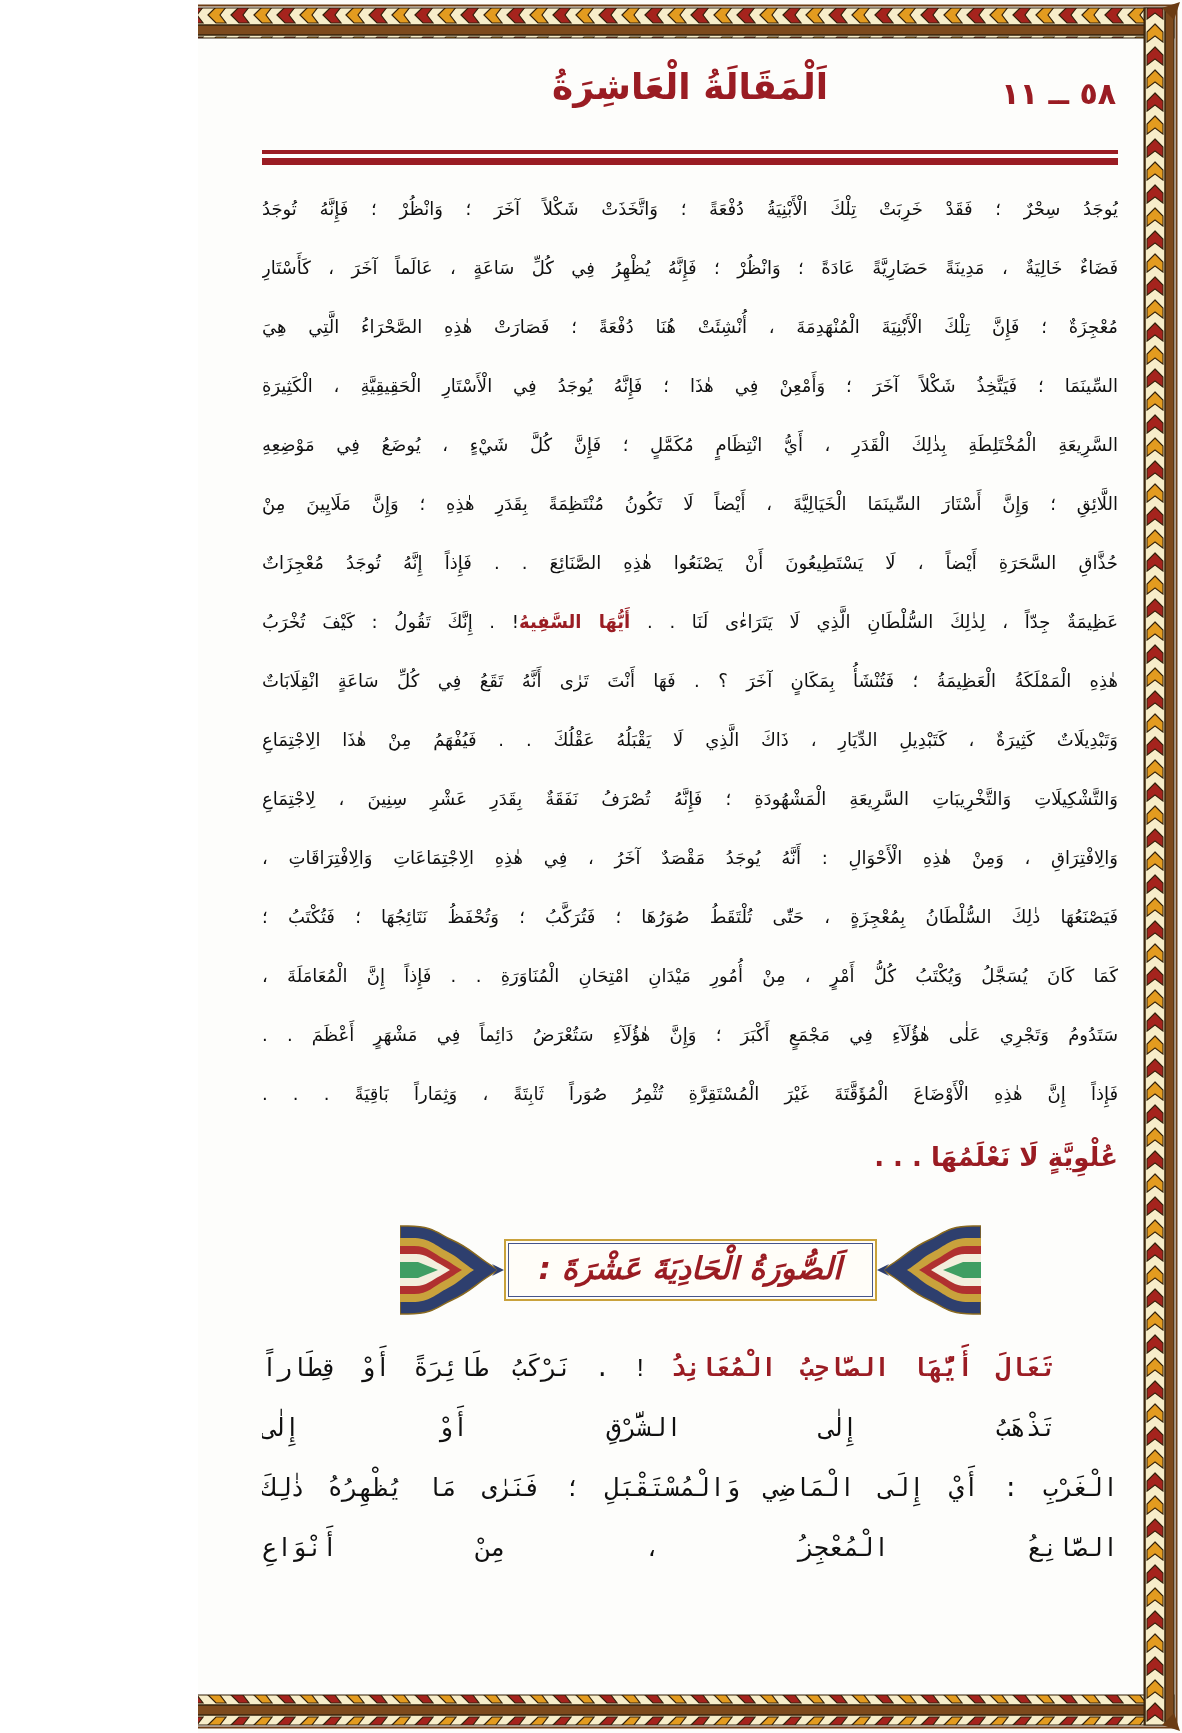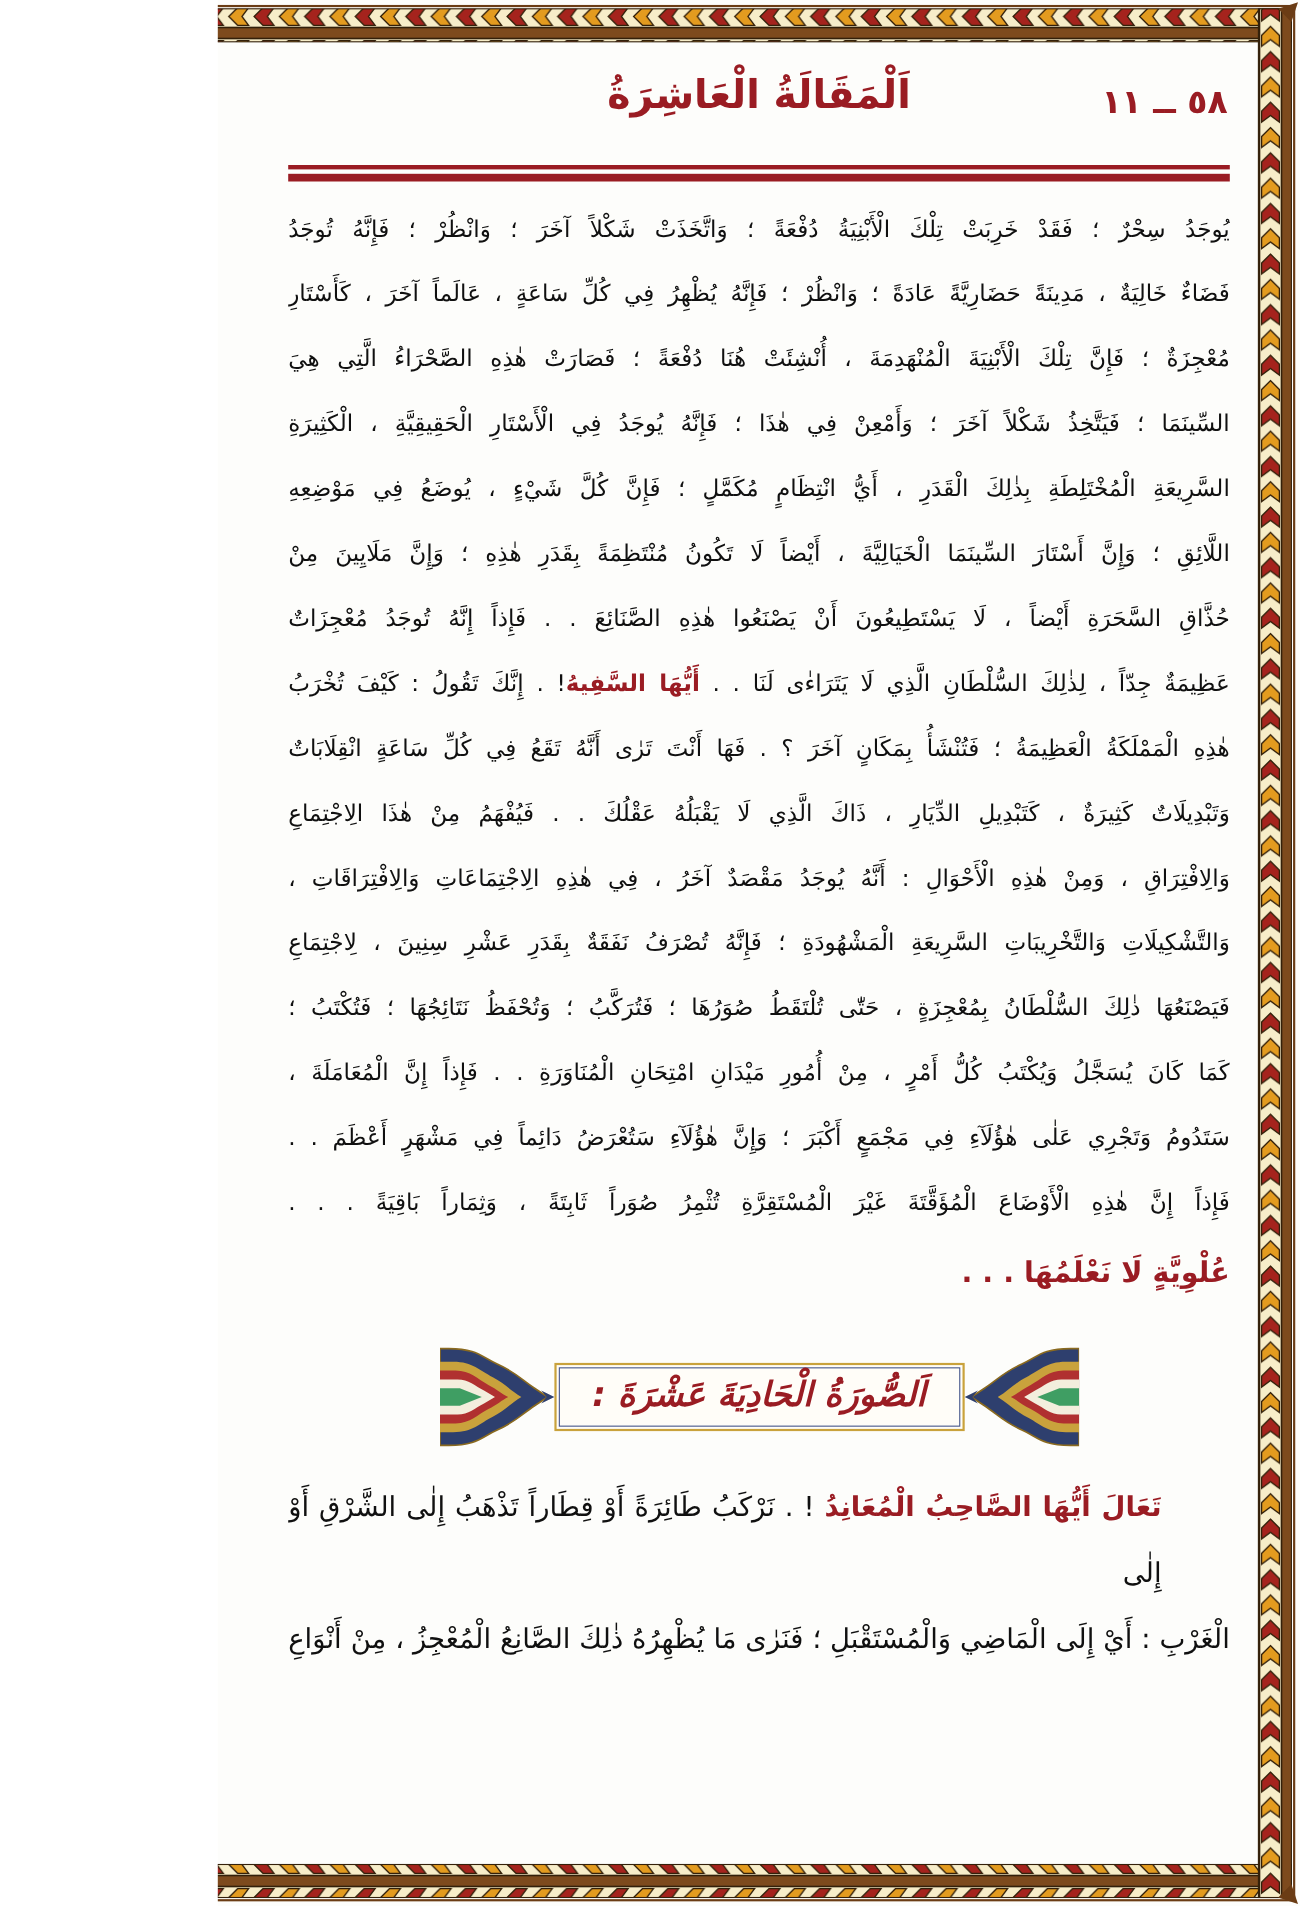--- a/index.html
+++ b/index.html
@@ -21,30 +21,30 @@
     font-size:36px;font-weight:bold;color:var(--maroon);
     letter-spacing:0;
   }
   .hdr .marker{
     position:absolute;top:32px;right:2px;
     font-size:30px;font-weight:bold;color:var(--maroon);
   }
   .rule{margin-top:4px;}
   .rule .a{height:4px;background:var(--maroon);}
   .rule .b{height:7px;background:var(--maroon);margin-top:4px;}
-  .bodytext{margin-top:14px;font-size:21px;line-height:59px;color:#101010;}
+  .bodytext{margin-top:14px;font-size:18px;line-height:59px;color:#101010;}
   .tline{
     text-align:justify;text-align-last:justify;
     direction:rtl;white-space:normal;overflow:hidden;
   }
   .tline.end{text-align:left;text-align-last:right;}
   .tline.indent{padding-right:62px;}
   .tline .red{color:var(--maroon);font-weight:bold;}
   .redpara{margin-top:4px;font-size:26px;line-height:61px;font-weight:bold;color:var(--maroon);}
-  .footerpara{margin-top:24px;font-size:25px;line-height:60px;color:#101010;}
+  .footerpara{margin-top:24px;font-size:25px;line-height:60px;color:#101010;font-family:Liberation Mono, monospace;}
   .orn{
     margin:36px auto 0;
     display:flex;align-items:center;justify-content:center;
     width:fit-content;
     font-style:italic;
   }
   .orn-box{
     border:2px solid #c9a23c;
     background:#fffdf8;
     padding:2px;
@@ -100,22 +100,22 @@
         <div class="tline"><span>يُوجَدُ سِحْرٌ ؛ فَقَدْ خَرِبَتْ تِلْكَ الْأَبْنِيَةُ دُفْعَةً ؛ وَاتَّخَذَتْ شَكْلاً آخَرَ ؛ وَانْظُرْ ؛ فَإِنَّهُ تُوجَدُ</span></div>
         <div class="tline"><span>فَضَاءٌ خَالِيَةٌ ، مَدِينَةً حَضَارِيَّةً عَادَةً ؛ وَانْظُرْ ؛ فَإِنَّهُ يُظْهِرُ فِي كُلِّ سَاعَةٍ ، عَالَماً آخَرَ ، كَأَسْتَارِ</span></div>
         <div class="tline"><span>مُعْجِزَةٌ ؛ فَإِنَّ تِلْكَ الْأَبْنِيَةَ الْمُنْهَدِمَةَ ، أُنْشِئَتْ هُنَا دُفْعَةً ؛ فَصَارَتْ هٰذِهِ الصَّحْرَاءُ الَّتِي هِيَ</span></div>
         <div class="tline"><span>السِّينَمَا ؛ فَيَتَّخِذُ شَكْلاً آخَرَ ؛ وَأَمْعِنْ فِي هٰذَا ؛ فَإِنَّهُ يُوجَدُ فِي الْأَسْتَارِ الْحَقِيقِيَّةِ ، الْكَثِيرَةِ</span></div>
         <div class="tline"><span>السَّرِيعَةِ الْمُخْتَلِطَةِ بِذٰلِكَ الْقَدَرِ ، أَيُّ انْتِظَامٍ مُكَمَّلٍ ؛ فَإِنَّ كُلَّ شَيْءٍ ، يُوضَعُ فِي مَوْضِعِهِ</span></div>
         <div class="tline"><span>اللَّائِقِ ؛ وَإِنَّ أَسْتَارَ السِّينَمَا الْخَيَالِيَّةَ ، أَيْضاً لَا تَكُونُ مُنْتَظِمَةً بِقَدَرِ هٰذِهِ ؛ وَإِنَّ مَلَايِينَ مِنْ</span></div>
         <div class="tline"><span>حُذَّاقِ السَّحَرَةِ أَيْضاً ، لَا يَسْتَطِيعُونَ أَنْ يَصْنَعُوا هٰذِهِ الصَّنَائِعَ . . فَإِذاً إِنَّهُ تُوجَدُ مُعْجِزَاتٌ</span></div>
         <div class="tline"><span>عَظِيمَةٌ جِدّاً ، لِذٰلِكَ السُّلْطَانِ الَّذِي لَا يَتَرَاءٰى لَنَا . . </span><span class="red">أَيُّهَا السَّفِيهُ</span><span>! . إِنَّكَ تَقُولُ : كَيْفَ تُخْرَبُ</span></div>
         <div class="tline"><span>هٰذِهِ الْمَمْلَكَةُ الْعَظِيمَةُ ؛ فَتُنْشَأُ بِمَكَانٍ آخَرَ ؟ . فَهَا أَنْتَ تَرٰى أَنَّهُ تَقَعُ فِي كُلِّ سَاعَةٍ انْقِلَابَاتٌ</span></div>
         <div class="tline"><span>وَتَبْدِيلَاتٌ كَثِيرَةٌ ، كَتَبْدِيلِ الدِّيَارِ ، ذَاكَ الَّذِي لَا يَقْبَلُهُ عَقْلُكَ . . فَيُفْهَمُ مِنْ هٰذَا الِاجْتِمَاعِ</span></div>
+        <div class="tline"><span>وَالتَّشْكِيلَاتِ وَالتَّخْرِيبَاتِ السَّرِيعَةِ الْمَشْهُودَةِ ؛ فَإِنَّهُ تُصْرَفُ نَفَقَةٌ بِقَدَرِ عَشْرِ سِنِينَ ، لِاجْتِمَاعِ</span></div>
         <div class="tline"><span>وَالِافْتِرَاقِ ، وَمِنْ هٰذِهِ الْأَحْوَالِ : أَنَّهُ يُوجَدُ مَقْصَدٌ آخَرُ ، فِي هٰذِهِ الِاجْتِمَاعَاتِ وَالِافْتِرَاقَاتِ ،</span></div>
-        <div class="tline"><span>وَالتَّشْكِيلَاتِ وَالتَّخْرِيبَاتِ السَّرِيعَةِ الْمَشْهُودَةِ ؛ فَإِنَّهُ تُصْرَفُ نَفَقَةٌ بِقَدَرِ عَشْرِ سِنِينَ ، لِاجْتِمَاعِ</span></div>
         <div class="tline"><span>فَيَصْنَعُهَا ذٰلِكَ السُّلْطَانُ بِمُعْجِزَةٍ ، حَتّٰى تُلْتَقَطُ صُوَرُهَا ؛ فَتُرَكَّبُ ؛ وَتُحْفَظُ نَتَائِجُهَا ؛ فَتُكْتَبُ ؛</span></div>
         <div class="tline"><span>كَمَا كَانَ يُسَجَّلُ وَيُكْتَبُ كُلُّ أَمْرٍ ، مِنْ أُمُورِ مَيْدَانِ امْتِحَانِ الْمُنَاوَرَةِ . . فَإِذاً إِنَّ الْمُعَامَلَةَ ،</span></div>
         <div class="tline"><span>سَتَدُومُ وَتَجْرِي عَلٰى هٰؤُلَآءِ فِي مَجْمَعٍ أَكْبَرَ ؛ وَإِنَّ هٰؤُلَآءِ سَتُعْرَضُ دَائِماً فِي مَشْهَرٍ أَعْظَمَ . .</span></div>
         <div class="tline"><span>فَإِذاً إِنَّ هٰذِهِ الْأَوْضَاعَ الْمُؤَقَّتَةَ غَيْرَ الْمُسْتَقِرَّةِ تُثْمِرُ صُوَراً ثَابِتَةً ، وَثِمَاراً بَاقِيَةً . . .</span></div>
       </div>
 
     <div id="para-red" class="redpara">
         <div class="tline end"><span class="red">عُلْوِيَّةٍ لَا نَعْلَمُهَا . . .</span></div>
       </div>
 

